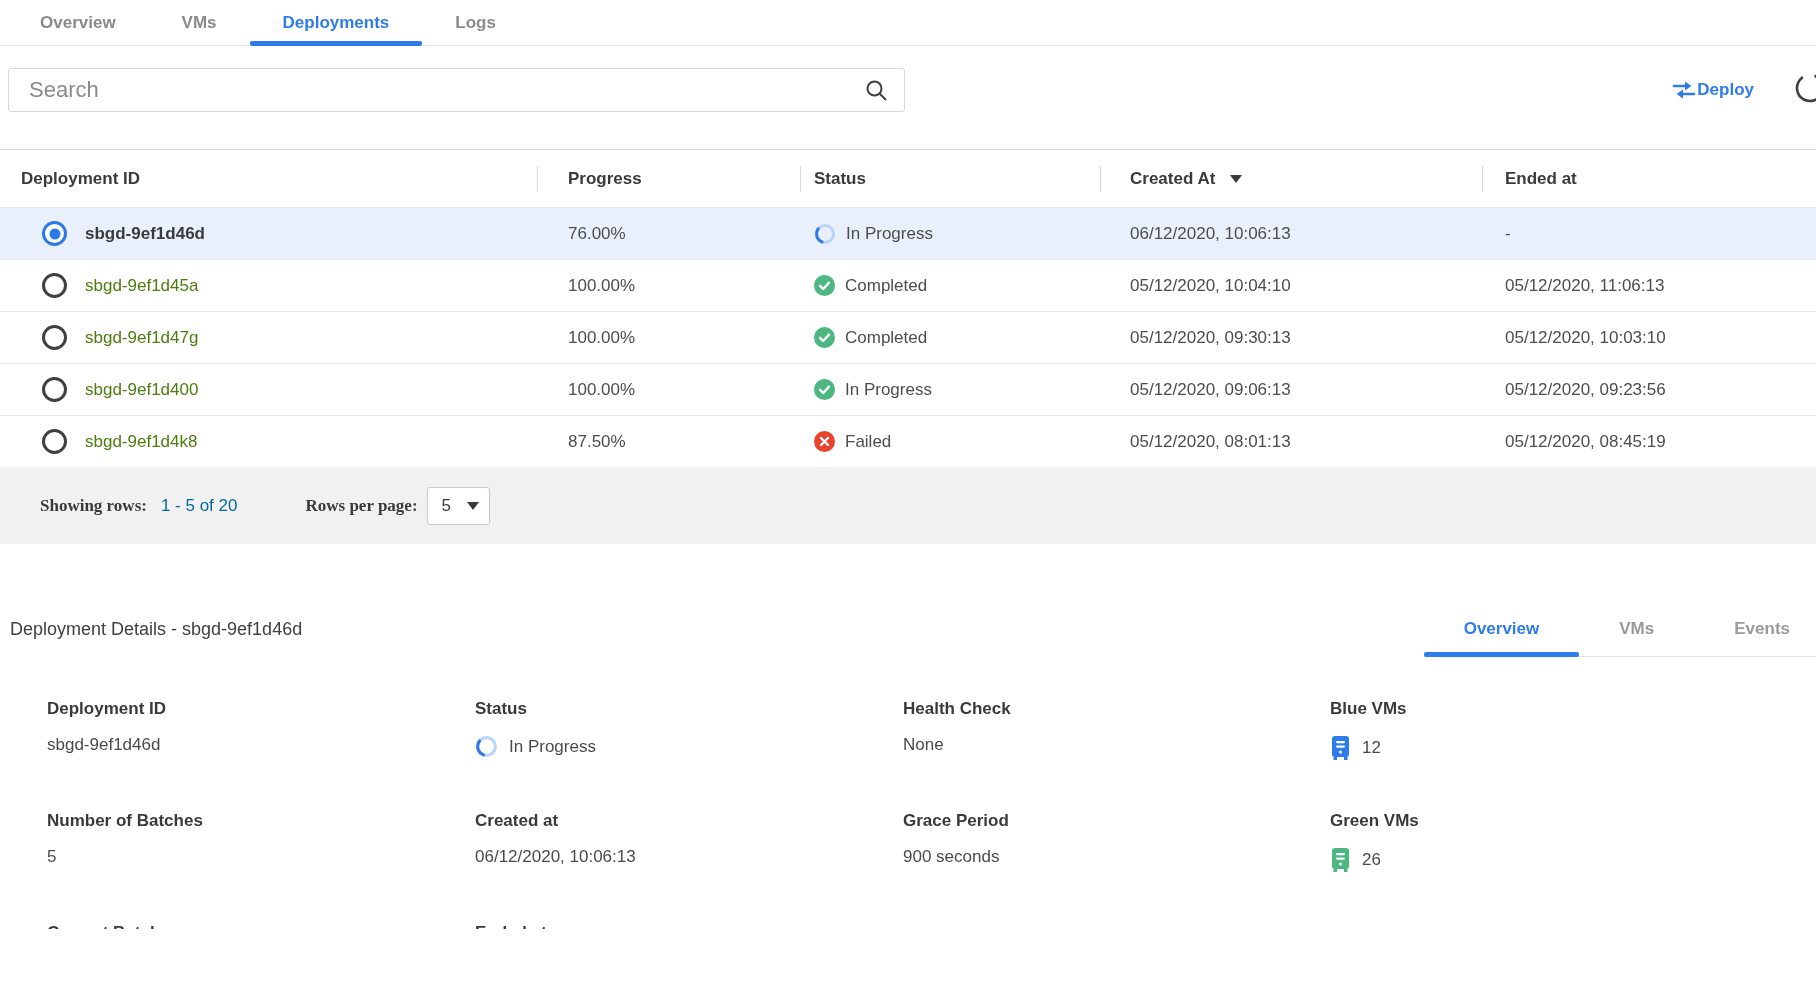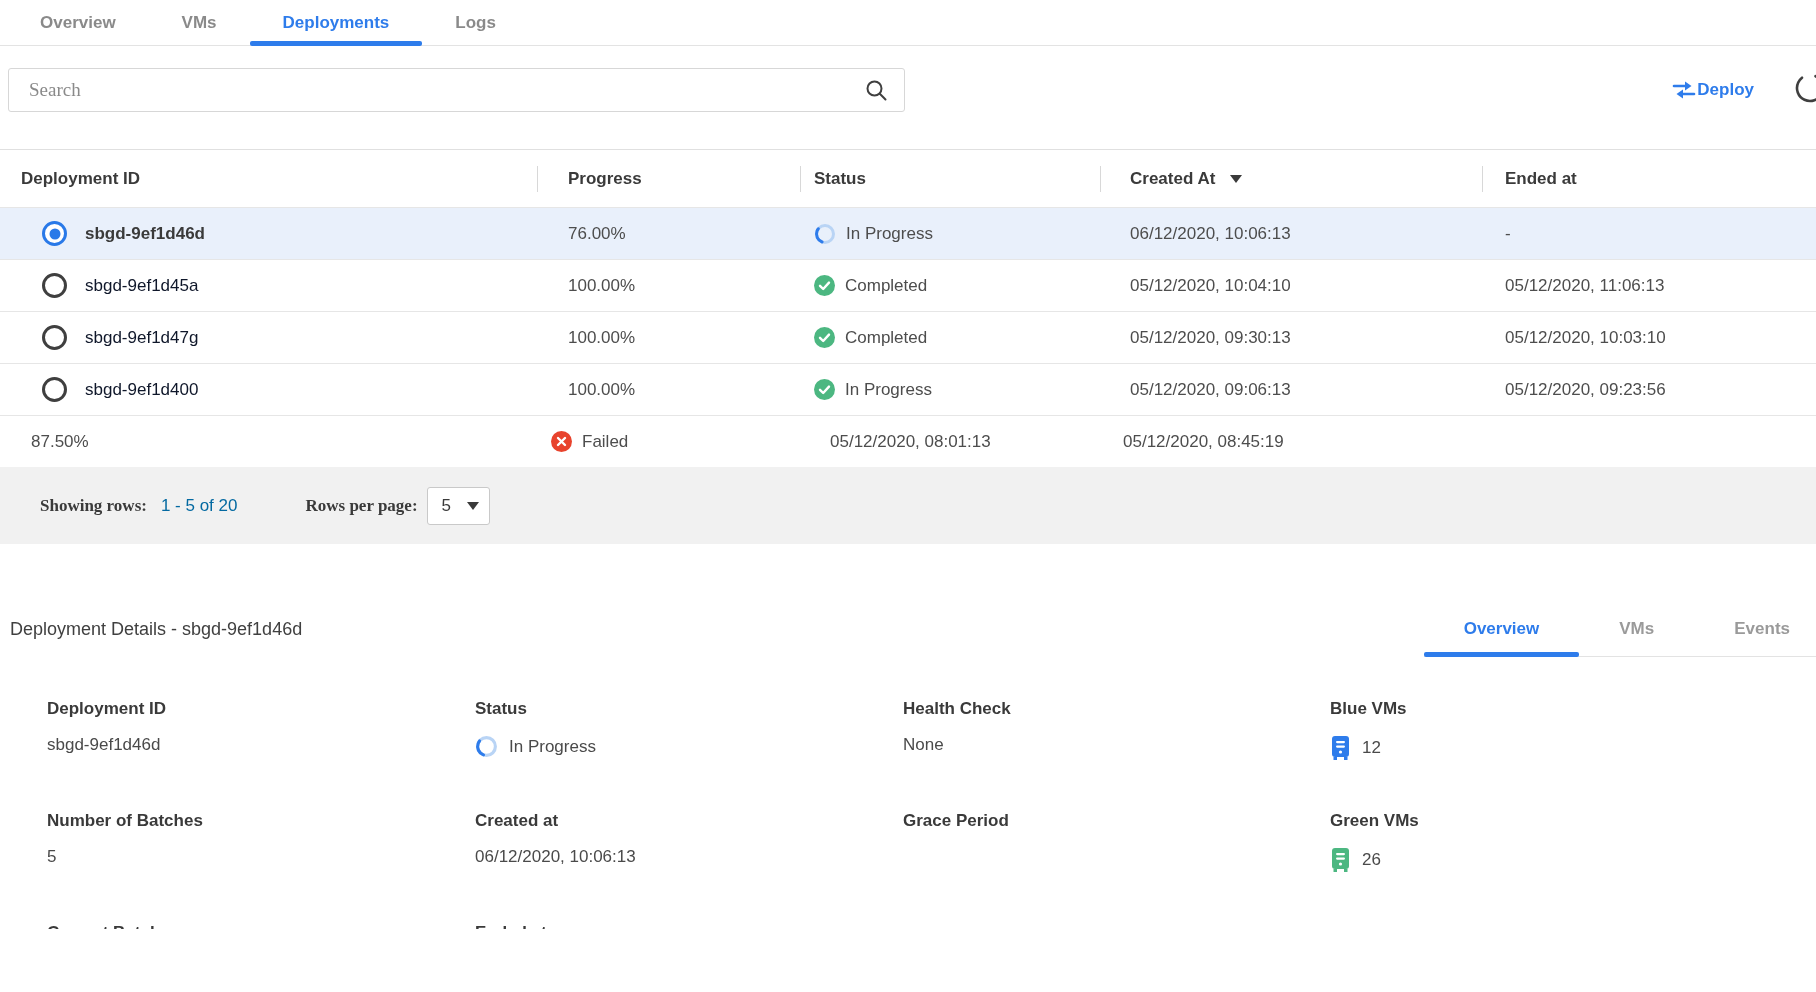--- a/index.html
+++ b/index.html
@@ -12,22 +12,22 @@
   .top-tab { padding:0 33px; display:flex; align-items:center; font-size:17px; font-weight:700;
              color:#8a8a8a; position:relative; cursor:pointer; }
   .top-tab.active { color:#2e7ceb; }
   .top-tab.active::after { content:""; position:absolute; left:0; right:0; bottom:-1px; height:5px;
              background:#2e7ceb; border-radius:2px; }
 
   
   .toolbar { position:relative; height:103px; }
   .search-box { position:absolute; left:8px; top:22px; width:897px; height:44px;
                 border:1px solid #d7d7d7; border-radius:3px; display:flex; align-items:center; background:#fff; }
-  .search-input { flex:1; border:none; outline:none; font-size:19px; color:#444; padding-left:20px;
-                  font-family:Liberation Serif, serif; background:transparent; }
+  .search-input { flex:1; border:none; outline:none; font-size:22px; color:#444; padding-left:20px;
+                  font-family:Liberation Sans, sans-serif; background:transparent; }
   .search-input::placeholder { color:#8a8a8a; }
   .search-icon { margin-right:16px; display:flex; }
   .deploy-btn { position:absolute; top:22px; right:62px; height:44px; display:flex; align-items:center;
                 color:#2e7ceb; font-weight:700; font-size:17px; cursor:pointer; background:none; border:none;
                 font-family:"Liberation Sans", sans-serif; }
   .refresh-icon { position:absolute; top:26px; right:-10px; width:32px; height:32px; cursor:pointer; }
 
   
   .table { border-top:1px solid #e0e0e0; }
   .thead, .trow { display:grid; grid-template-columns:537px 263px 300px 382px 1fr; align-items:center; }
@@ -36,21 +36,21 @@
   .th.c1 { padding-left:21px; }
   .c2 { padding-left:31px; } .c3 { padding-left:14px; } .c4 { padding-left:30px; } .c5 { padding-left:23px; }
   .th.c2::before, .th.c3::before, .th.c4::before, .th.c5::before {
       content:""; position:absolute; left:0; top:50%; transform:translateY(-50%);
       width:1px; height:26px; background:#d8d8d8; }
   .sort-arrow { margin-left:15px; display:flex; }
   .trow { height:52px; border-top:1px solid #e6e6e6; font-size:17px; color:#4d4d4d; cursor:pointer; }
   .trow:last-of-type { border-bottom:1px solid #e6e6e6; }
   .trow.selected { background:#e9f0fb; }
   .td { display:flex; align-items:center; }
-  .td.c1 { padding-left:42px; gap:18px; color:#0f172a; }
+  .td.c1 { padding-left:42px; gap:18px; color:#4d7c0f; }
   .trow.selected .td.c1 { font-weight:700; color:#3a3a3a; }
   .radio { width:25px; height:25px; border-radius:50%; border:3px solid #3f3f3f; flex:0 0 auto;
            position:relative; background:#fff; cursor:pointer; }
   .radio.checked { border-color:#2979e8; }
   .radio.checked::after { content:""; position:absolute; left:50%; top:50%; transform:translate(-50%,-50%);
            width:11px; height:11px; border-radius:50%; background:#2979e8; }
   .status-cell { gap:10px; }
   .status-icon { display:flex; flex:0 0 auto; }
 
   
@@ -219,20 +219,24 @@
             <path d="M6 10.8 L9.2 14 L15 7.6" stroke="#fff" stroke-width="2.4" fill="none" stroke-linecap="round" stroke-linejoin="round"></path>
           </svg>
         </span>
         <span>In Progress</span>
       </div>
       <div class="td c4">05/12/2020, 09:06:13</div>
       <div class="td c5">05/12/2020, 09:23:56</div>
     </div>
 
     <div class="trow">
+      <div class="td c1">
+        <span class="radio"></span>
+        <span>sbgd-9ef1d4k8</span>
+      </div>
       <div class="td c2">87.50%</div>
       <div class="td c3 status-cell">
         <span class="status-icon">
           <svg width="21" height="21" viewBox="0 0 21 21">
             <circle cx="10.5" cy="10.5" r="10.5" fill="#e8432d"></circle>
             <path d="M7 7 L14 14 M14 7 L7 14" stroke="#fff" stroke-width="2.4" stroke-linecap="round"></path>
           </svg>
         </span>
         <span>Failed</span>
       </div>
@@ -320,20 +324,23 @@
 
     <div class="field">
       <div class="field-label">Created at</div>
       <div class="field-value">
           <span>06/12/2020, 10:06:13</span>
         </div>
     </div>
 
     <div class="field">
       <div class="field-label">Grace Period</div>
+      <div class="field-value">
+          <span>900 seconds</span>
+        </div>
     </div>
 
     <div class="field">
       <div class="field-label">Green VMs</div>
       <div class="field-value">
         <span style="display:flex;">
           <svg width="21" height="26" viewBox="0 0 21 26">
             <rect x="2" y="1" width="17" height="21" rx="3" fill="#4cb781"></rect>
             <rect x="6" y="6" width="9" height="2.2" rx="1.1" fill="#fff"></rect>
             <rect x="6" y="10.5" width="9" height="2.2" rx="1.1" fill="#fff"></rect>

